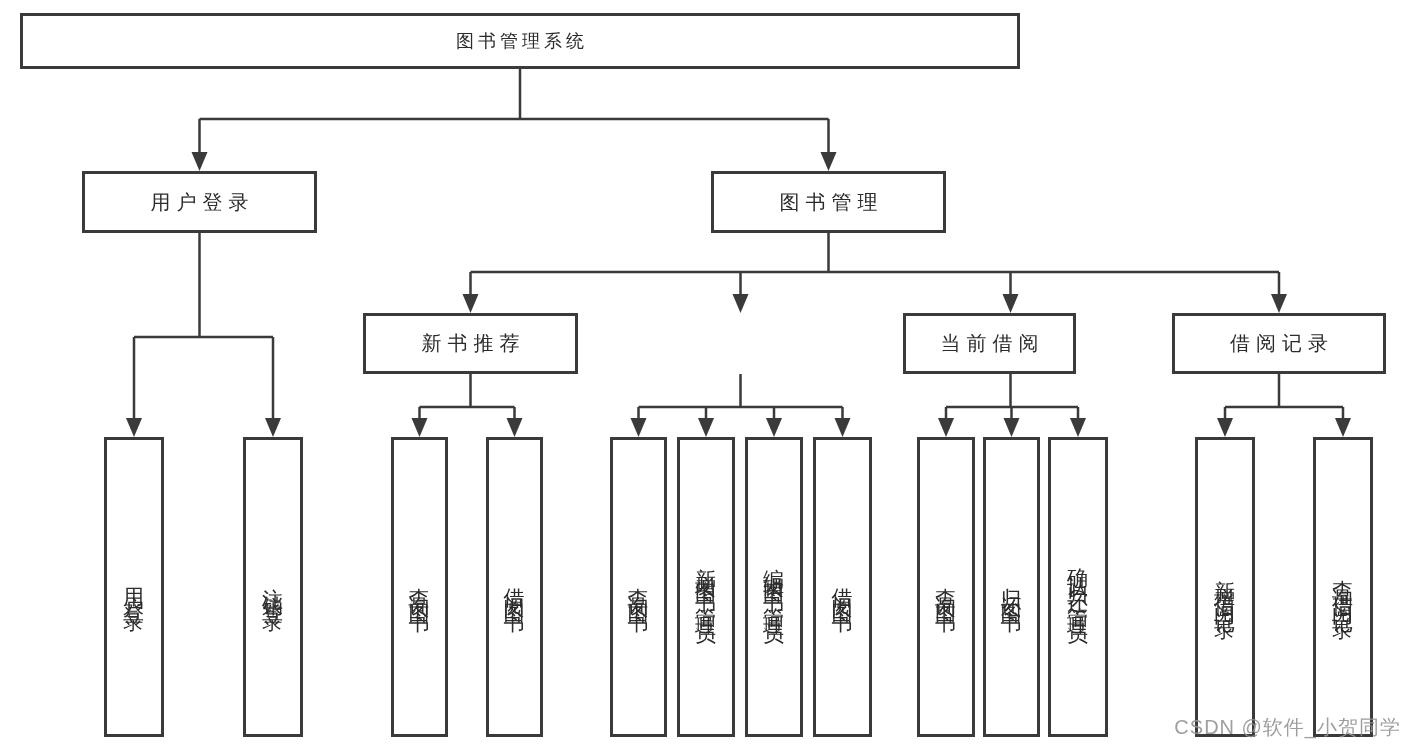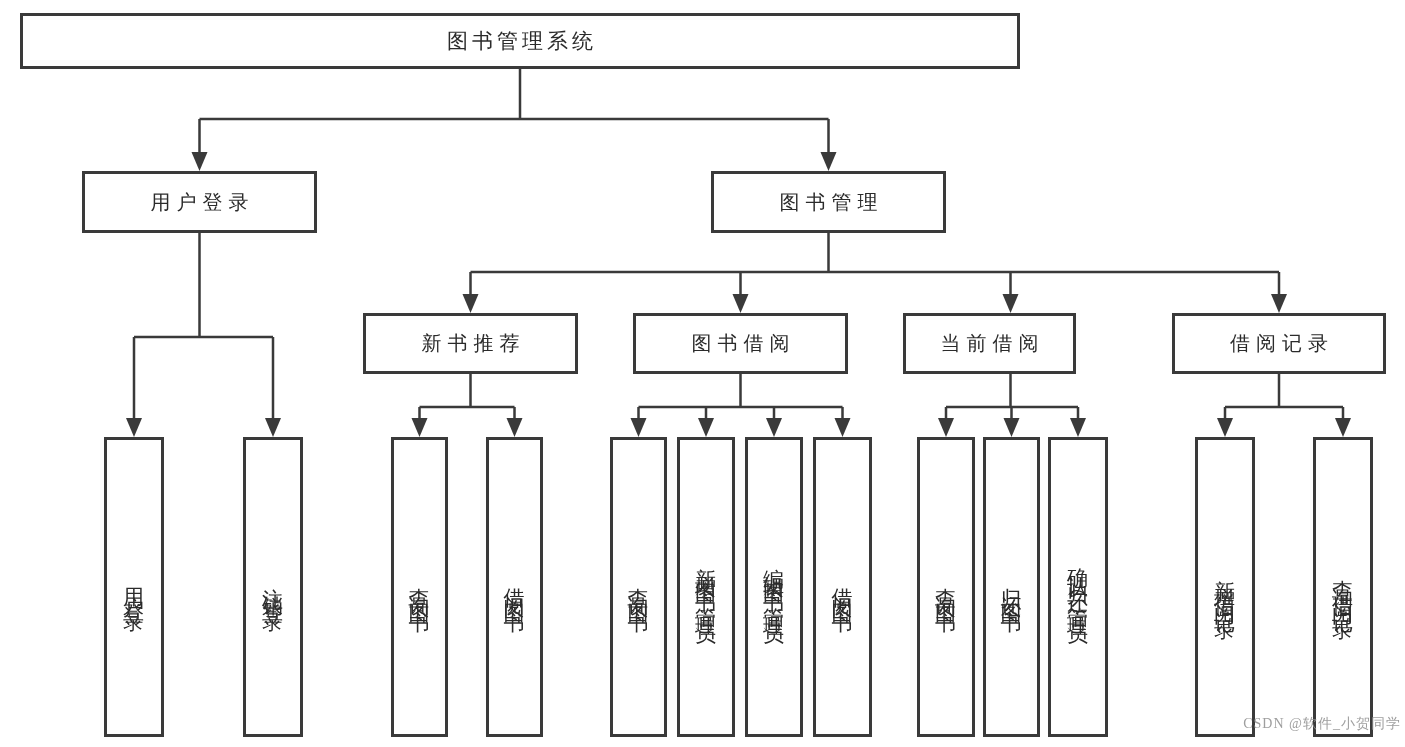--- a/index.html
+++ b/index.html
@@ -42,21 +42,21 @@
     align-items: center;
     justify-content: center;
     font-size: 20px;
     letter-spacing: 6px;
     text-indent: 6px;
     white-space: nowrap;
   }
   .node.root {
     letter-spacing: 4px;
     text-indent: 4px;
-    font-size: 21px;
+    font-size: 18px;
   }
   .vnode {
     position: absolute;
     box-sizing: border-box;
     border: 3px solid #3a3a3a;
     background: #ffffff;
     display: flex;
     align-items: center;
     justify-content: center;
   }
@@ -64,26 +64,25 @@
     writing-mode: vertical-rl;
     text-orientation: mixed;
     font-size: 21px;
     letter-spacing: 8px;
     line-height: 1;
     white-space: nowrap;
   }
   .watermark {
     position: absolute;
     right: 4px;
-    bottom: 14px;
-    font-size: 14px;
+    bottom: 6px;
+    font-size: 20px;
     color: rgba(148, 148, 148, 0.9);
     letter-spacing: 1px;
     white-space: nowrap;
-    font-family: Liberation Serif, serif;
   }
 </style>
 </head>
 <body>
 
 <div class="canvas">
 
   <svg class="edges" viewBox="0 0 1405 747" xmlns="http://www.w3.org/2000/svg">
 
     <g>
@@ -133,21 +132,20 @@
       <path class="arrowhead" d="M1335,418 L1351,418 L1343,437 Z"></path>
     </g>
   </svg>
 
   <div class="node root" style="left:20px; top:13px; width:1000px; height:56px;">图书管理系统</div>
 
   <div class="node" style="left:82px; top:171px; width:235px; height:62px;">用户登录</div>
   <div class="node" style="left:363px; top:313px; width:215px; height:61px;">新书推荐</div>
 
   <div class="node" style="left:711px; top:171px; width:235px; height:62px;">图书管理</div>
-  <div class="node" style="left:633px; top:313px; width:215px; height:61px;">图书借阅</div>
   <div class="node" style="left:903px; top:313px; width:173px; height:61px;">当前借阅</div>
   <div class="node" style="left:1172px; top:313px; width:214px; height:61px;">借阅记录</div>
 
   <div class="vnode" style="left:104px; top:437px; width:60px; height:300px;">
     <span class="vtext">用户登录</span>
   </div>
   <div class="vnode" style="left:243px; top:437px; width:60px; height:300px;">
     <span class="vtext">注销登录</span>
   </div>
 

